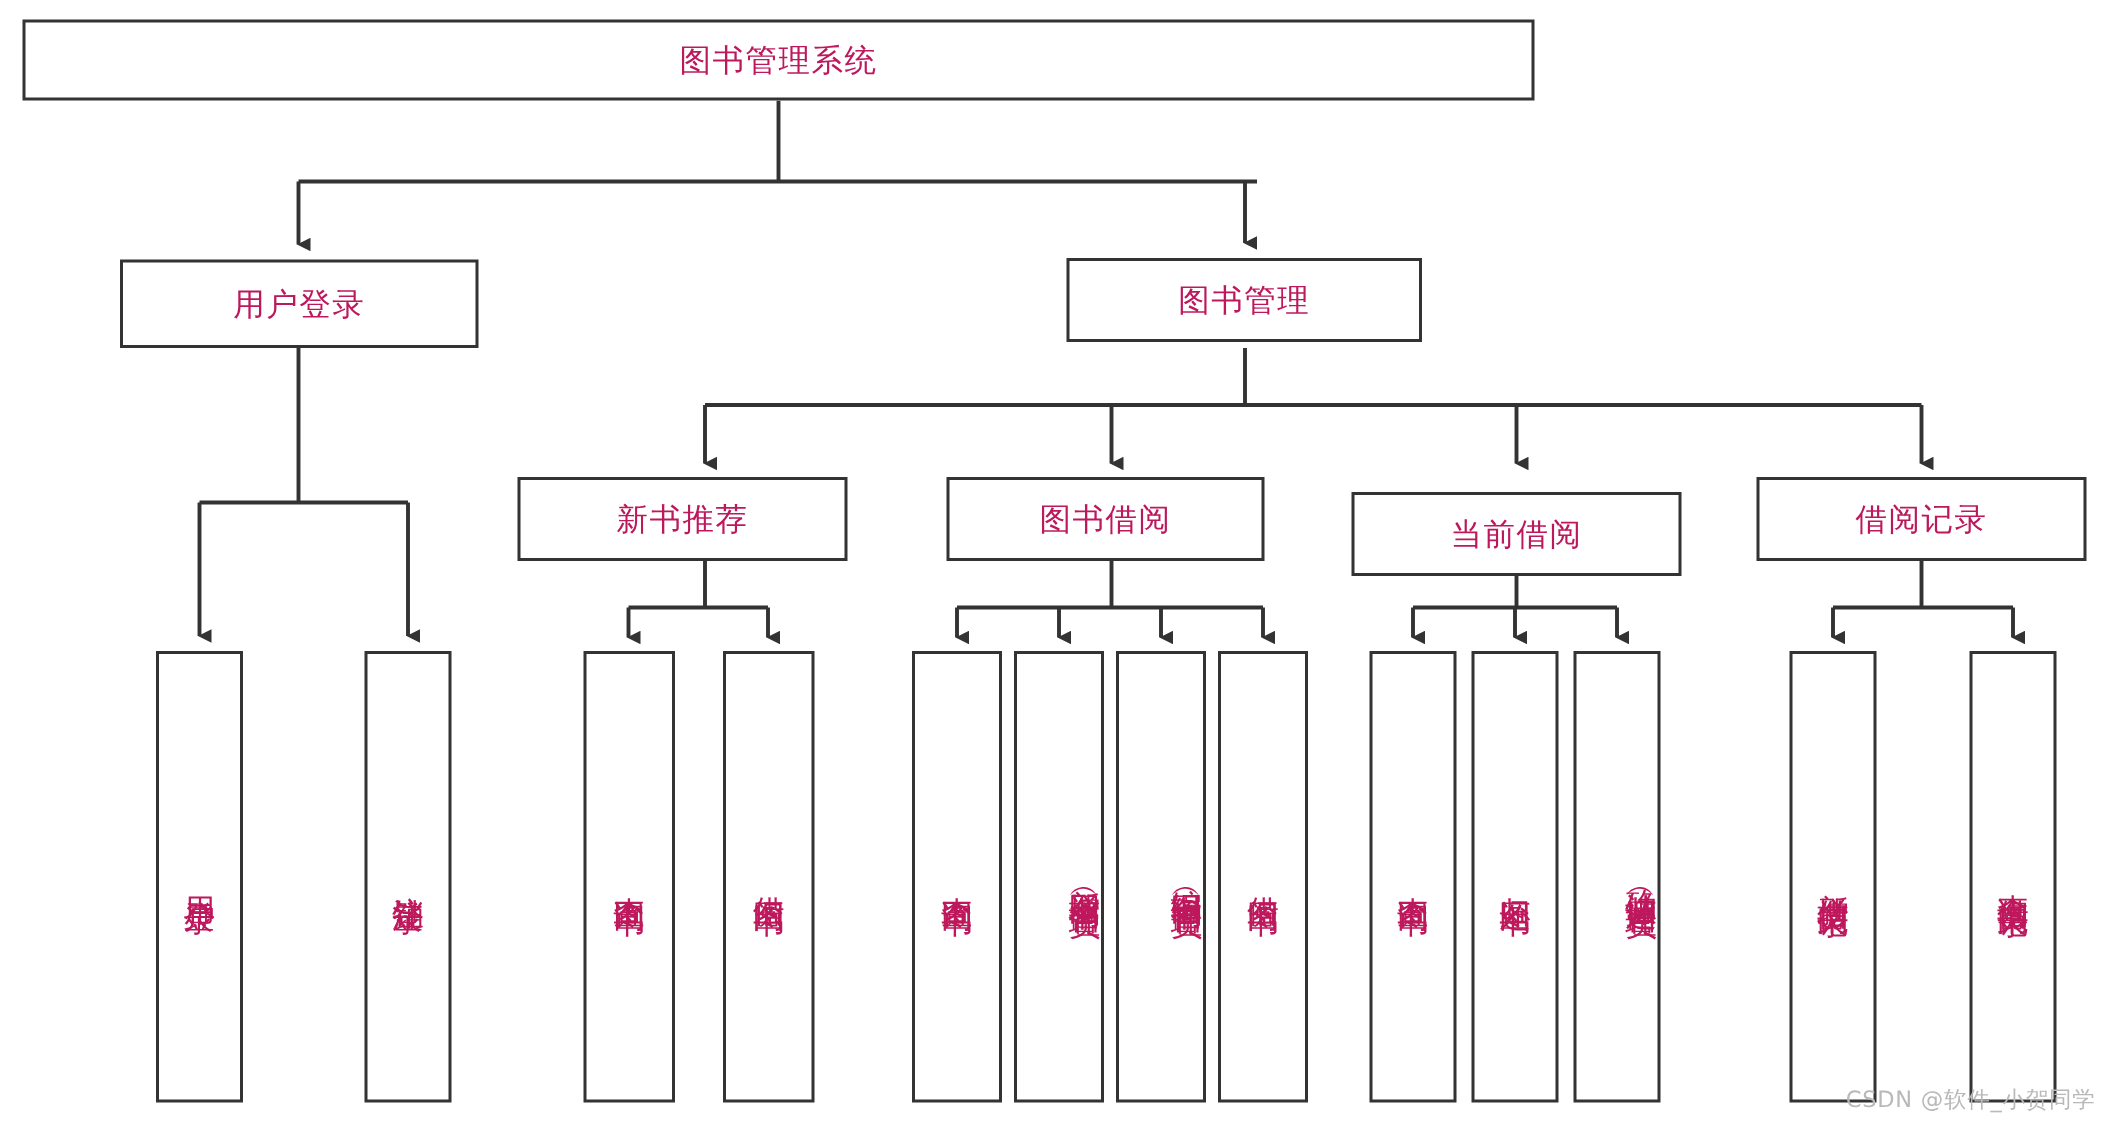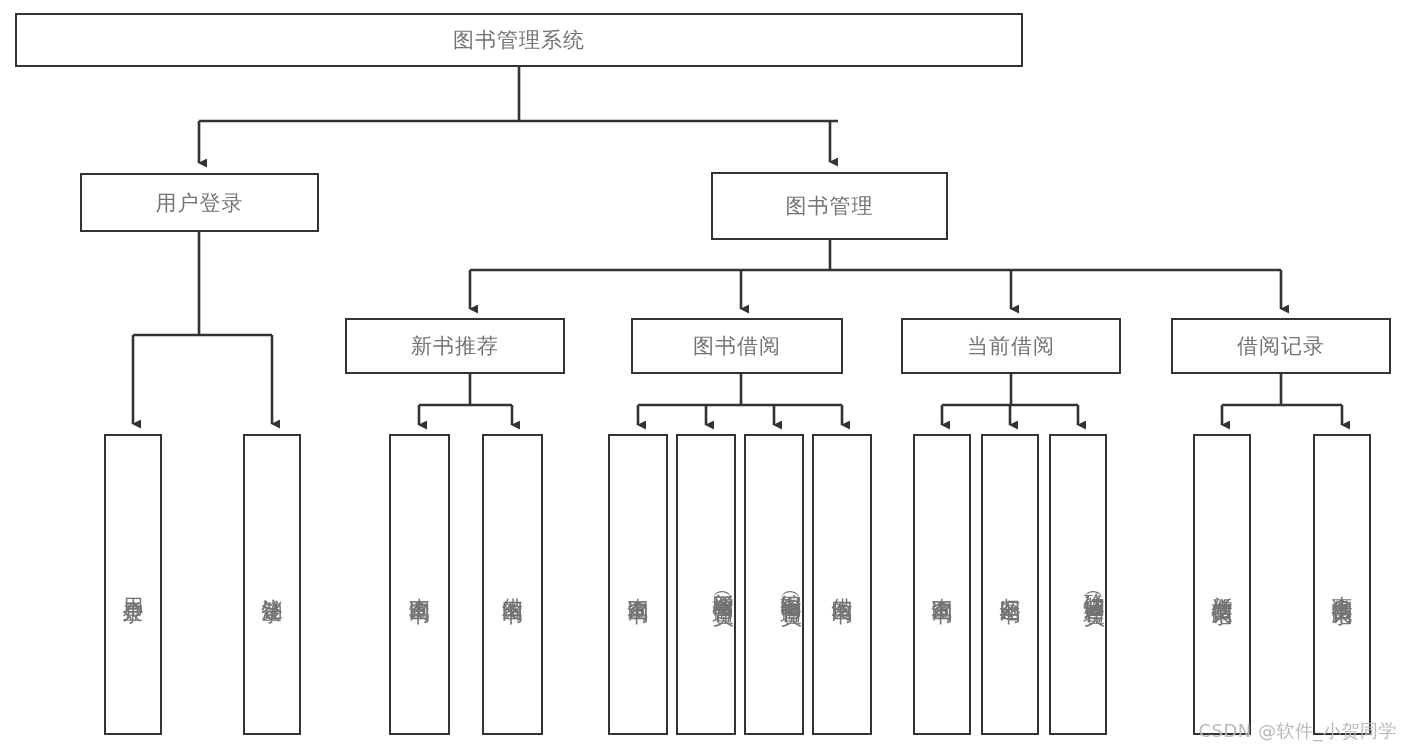--- a/index.html
+++ b/index.html
@@ -25,21 +25,21 @@
     height: 747px;
   }
   .node {
     position: absolute;
     box-sizing: border-box;
     border: 2px solid #333333;
     background: #ffffff;
     display: flex;
     align-items: center;
     justify-content: center;
-    color: #737373;
+    color: #be185d;
     z-index: 2;
   }
   .node.h {
     font-size: 21px;
     letter-spacing: 1px;
   }
   .node.v {
     writing-mode: vertical-rl;
     text-orientation: upright;
     font-size: 21px;
@@ -53,21 +53,21 @@
   .node.v.mid {
     align-items: center;
   }
   .node-label {
     display: block;
   }
   .watermark {
     position: absolute;
     right: 8px;
     bottom: 4px;
-    font-size: 18px;
+    font-size: 15px;
     color: #b9b9b9;
     z-index: 3;
     white-space: nowrap;
     letter-spacing: 0.5px;
   }
 </style>
 </head>
 <body>
 
 <div id="canvas">
@@ -122,31 +122,31 @@
     </g>
   </svg>
 
   <div class="node h" style="left:15px; top:13px; width:1008px; height:54px;">
     <span class="node-label">图书管理系统</span>
   </div>
 
   <div class="node h" style="left:80px; top:173px; width:239px; height:59px;">
     <span class="node-label">用户登录</span>
   </div>
-  <div class="node h" style="left:711px; top:172px; width:237px; height:68px;">
+  <div class="node h" style="left:711px; top:172px; width:237px; height:56px;">
     <span class="node-label">图书管理</span>
   </div>
 
   <div class="node h" style="left:345px; top:318px; width:220px; height:56px;">
     <span class="node-label">新书推荐</span>
   </div>
   <div class="node h" style="left:631px; top:318px; width:212px; height:56px;">
     <span class="node-label">图书借阅</span>
   </div>
-  <div class="node h" style="left:901px; top:318px; width:220px; height:56px;">
+  <div class="node h" style="left:901px; top:328px; width:220px; height:56px;">
     <span class="node-label">当前借阅</span>
   </div>
   <div class="node h" style="left:1171px; top:318px; width:220px; height:56px;">
     <span class="node-label">借阅记录</span>
   </div>
 
   <div class="node v mid" style="left:104px; top:434px; width:58px; height:301px;">
     <span class="node-label">用户登录</span>
   </div>
   <div class="node v mid" style="left:243px; top:434px; width:58px; height:301px;">

